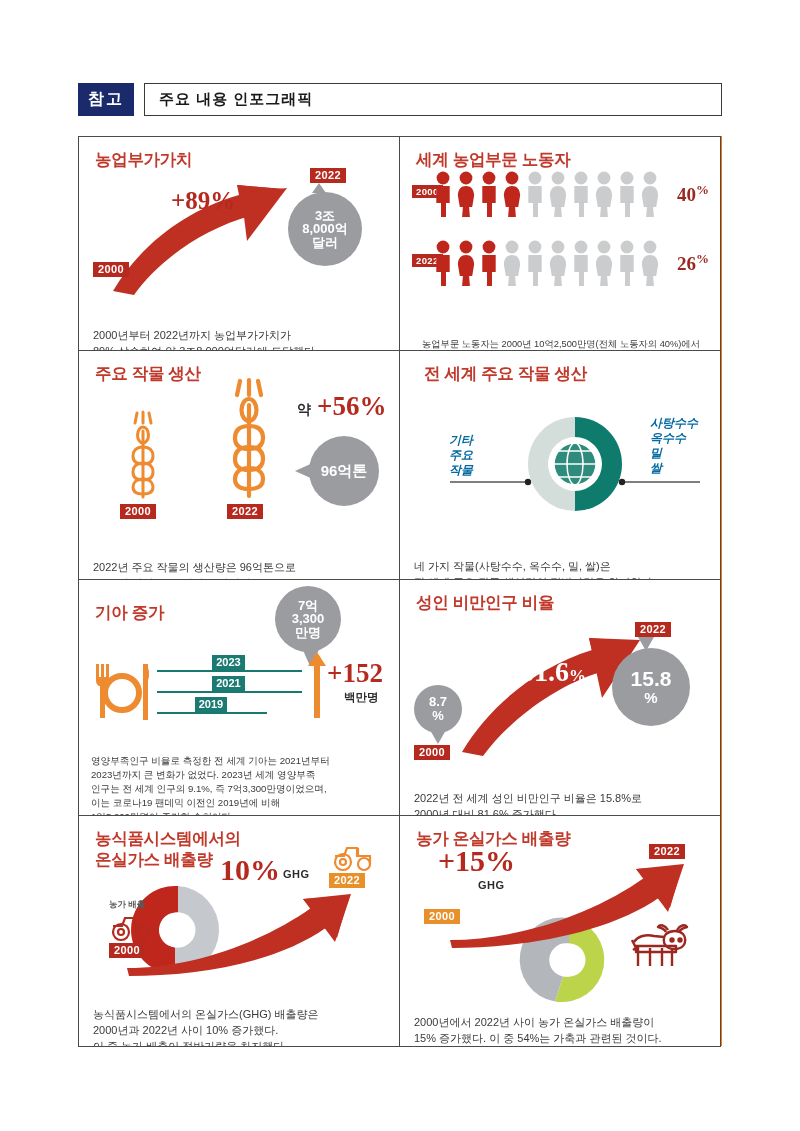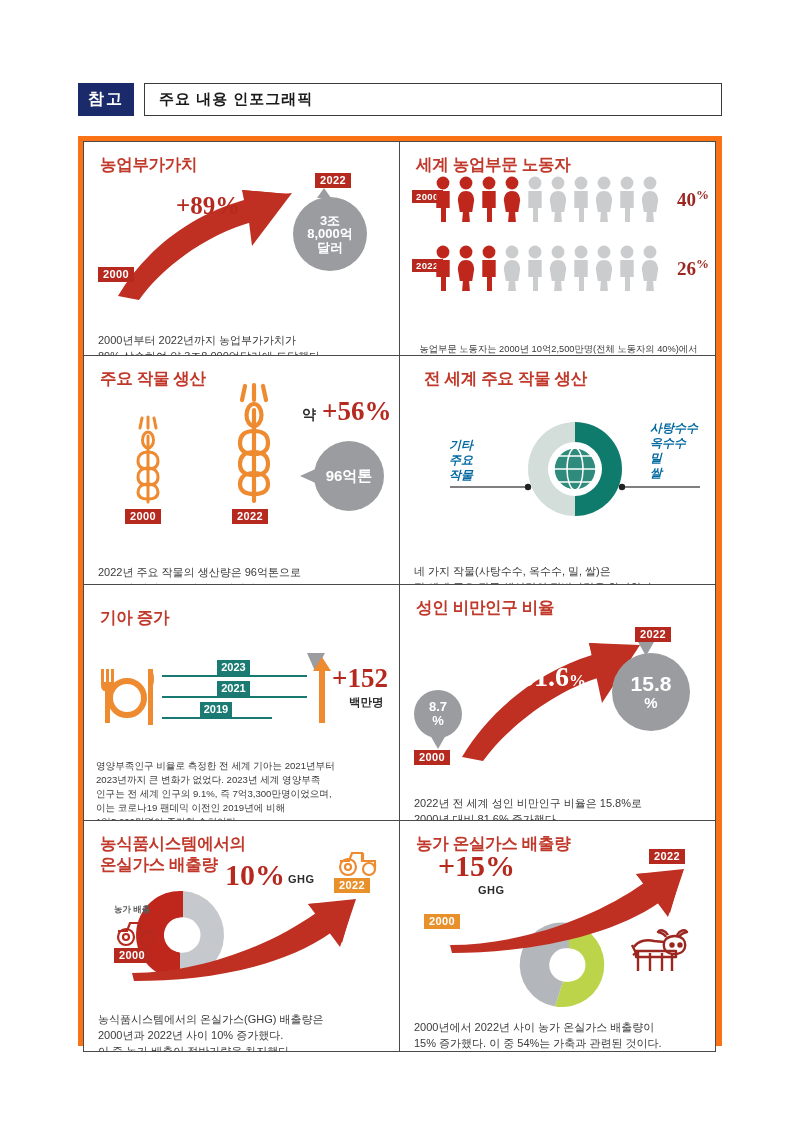--- a/index.html
+++ b/index.html
@@ -24,21 +24,21 @@
   .header-box {
     flex: 1; margin-left: 10px; border: 1px solid #3a3a3a; background: #fff;
     display: flex; align-items: center; padding-left: 14px;
     font-size: 15px; font-weight: bold; color: #1a1a1a; letter-spacing: 1px;
   }
 
   
   .grid {
     position: absolute; left: 78px; top: 136px;
     width: 644px; height: 910px;
-    border: 6px solid #f97316;
+    border: 1px solid #f97316;
     display: grid;
     grid-template-columns: 1fr 1fr;
     grid-template-rows: 214px 229px 236px 231px;
   }
   .cell { position: relative; border: 1px solid #4a4a4a; margin: -1px 0 0 -1px;
           overflow: hidden; background: #fff; }
 
   .title { position:absolute; font-weight: bold; color: #c0392b; letter-spacing: -0.3px; }
   .t1 { left: 16px; top: 12px; font-size: 16.5px; }
   .caption {
@@ -322,20 +322,25 @@
         <div>쌀</div>
       </div>
 
       <div class="caption" style="top:180px;">네 가지 작물(사탕수수, 옥수수, 밀, 쌀)은
 전 세계 주요 작물 생산량의 절반가량을 차지한다.</div>
     </div>
 
     <div class="cell">
       <div class="title t1" style="top:22px;">기아 증가</div>
 
+      <div class="bubble" style="left:196px; top:6px; width:66px; height:66px; font-size:13px;">
+        <span>7억</span>
+        <span>3,300</span>
+        <span>만명</span>
+      </div>
       <svg style="position:absolute;left:221px;top:68px;" width="22" height="22" viewBox="0 0 22 22">
         <path d="M2 0 L20 0 L10 18 Z" fill="#9b9ca0"></path>
       </svg>
 
       <svg style="position:absolute;left:12px;top:82px;" width="62" height="62" viewBox="0 0 62 62">
         <g fill="#ee8b30">
           <path d="M5 2h3v13h2V2h3v13h2V2h3v16c0 4-2 6-4 6v32h-5V24c-2 0-4-2-4-6z"></path>
           <path d="M52 2h5v56h-5z"></path>
           <path d="M52 2c4 0 6 4 6 10s-2 10-6 10z"></path>
         </g>

